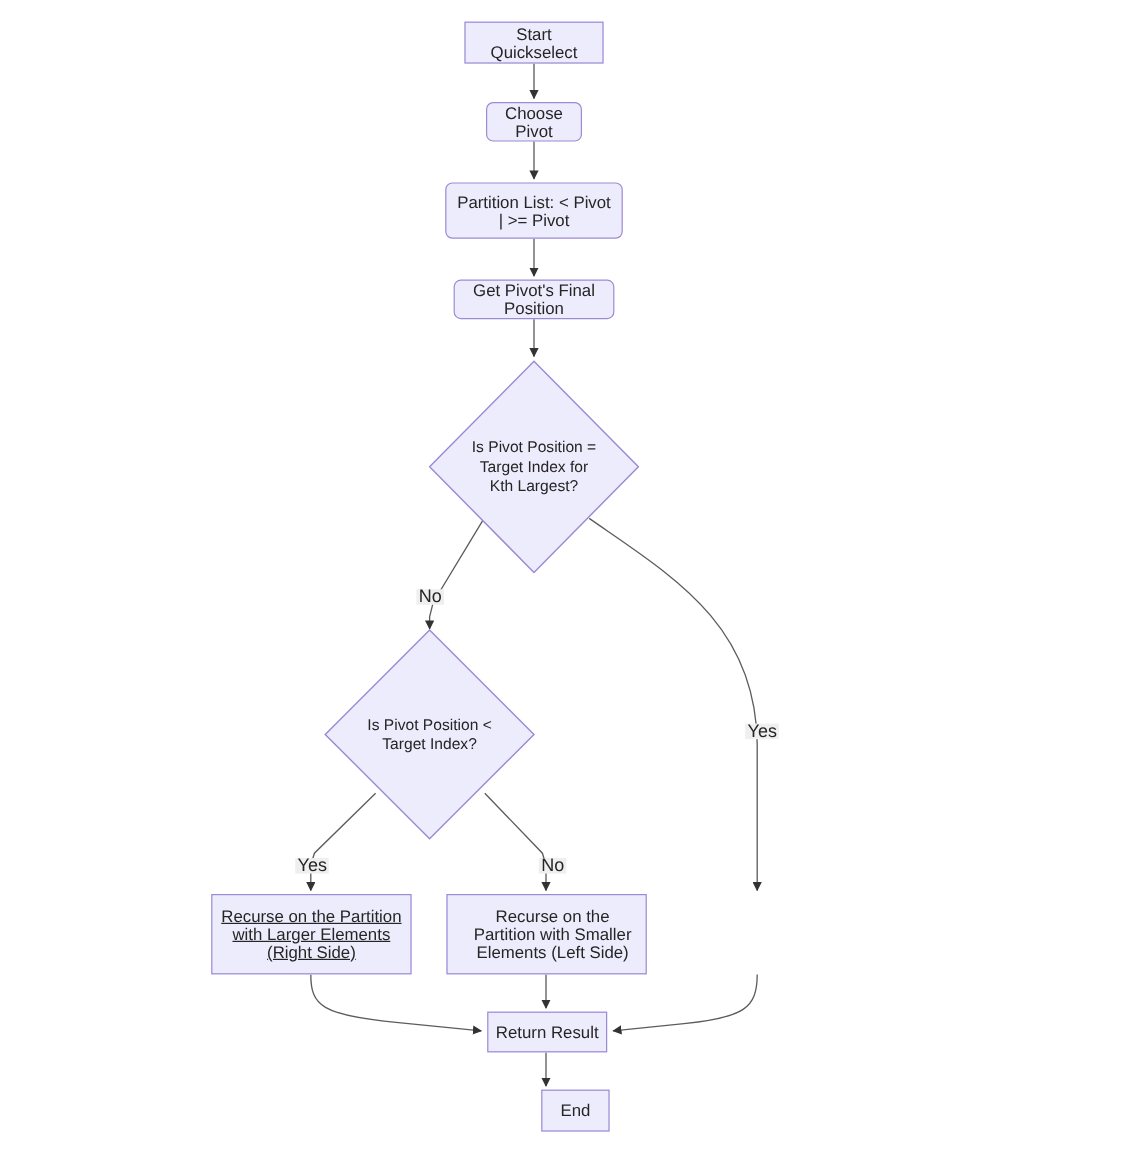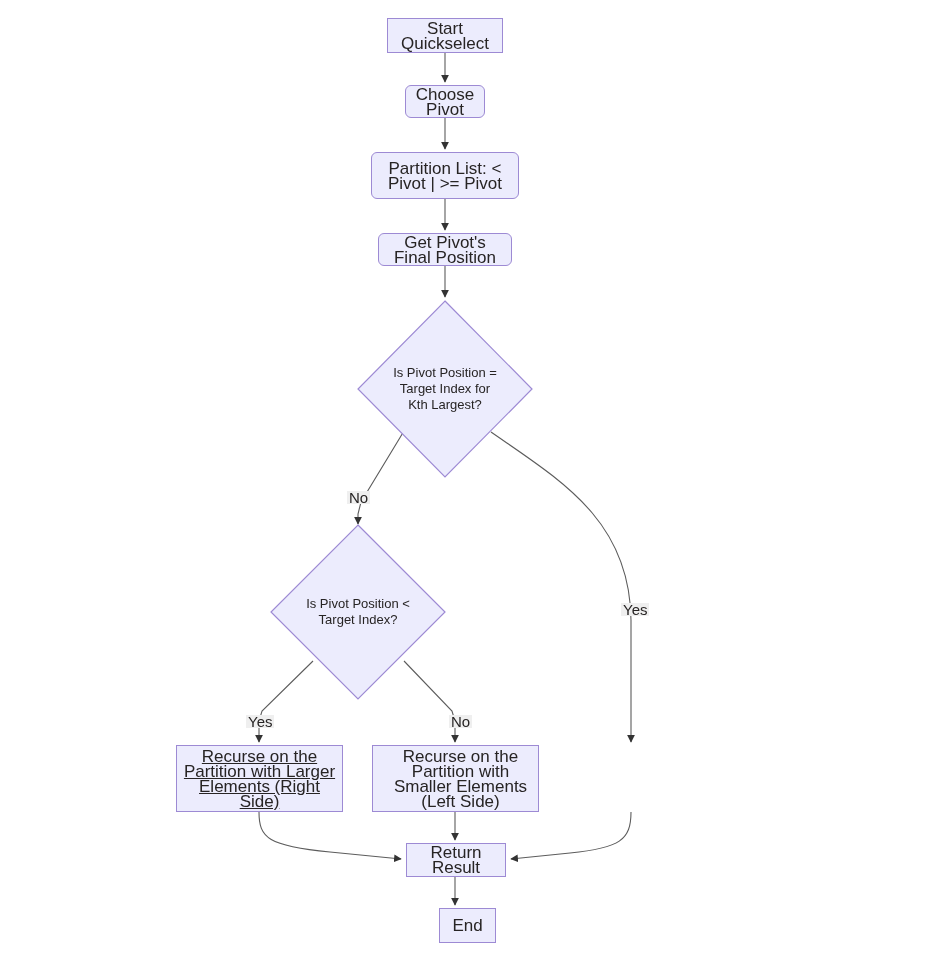--- a/index.html
+++ b/index.html
@@ -28,21 +28,21 @@
     width: 944px;
     height: 958px;
     pointer-events: none;
   }
   .node {
     position: absolute;
     box-sizing: border-box;
     background: #ececfd;
     border: 1px solid #9d8ad4;
     color: #272424;
-    font-size: 17px;
+    font-size: 14px;
     line-height: 15px;
     text-align: center;
     display: flex;
     align-items: center;
     justify-content: center;
     padding: 2px 6px;
   }
   .node.rounded { border-radius: 6px; }
   .node-label { display: block; width: 100%; }
 
@@ -140,21 +140,21 @@
 
   <div class="node" style="left:372px; top:745px; width:167px; height:67px;padding-left:16px;">
     <span class="node-label">Recurse on the Partition with Smaller Elements (Left Side)</span>
   </div>
 
 
   <div class="node" style="left:406px; top:843px; width:100px; height:34px;">
     <span class="node-label">Return Result</span>
   </div>
 
-  <div class="node" style="left:439px; top:908px; width:57px; height:35px;">
+  <div class="node" style="left:451px; top:908px; width:57px; height:35px;">
     <span class="node-label">End</span>
   </div>
 
   <span class="edge-label" style="left:347px; top:491px;">No</span>
 
   <span class="edge-label" style="left:621px; top:603px;">Yes</span>
 
   <span class="edge-label" style="left:246px; top:715px;">Yes</span>
 
   <span class="edge-label" style="left:449px; top:715px;">No</span>

